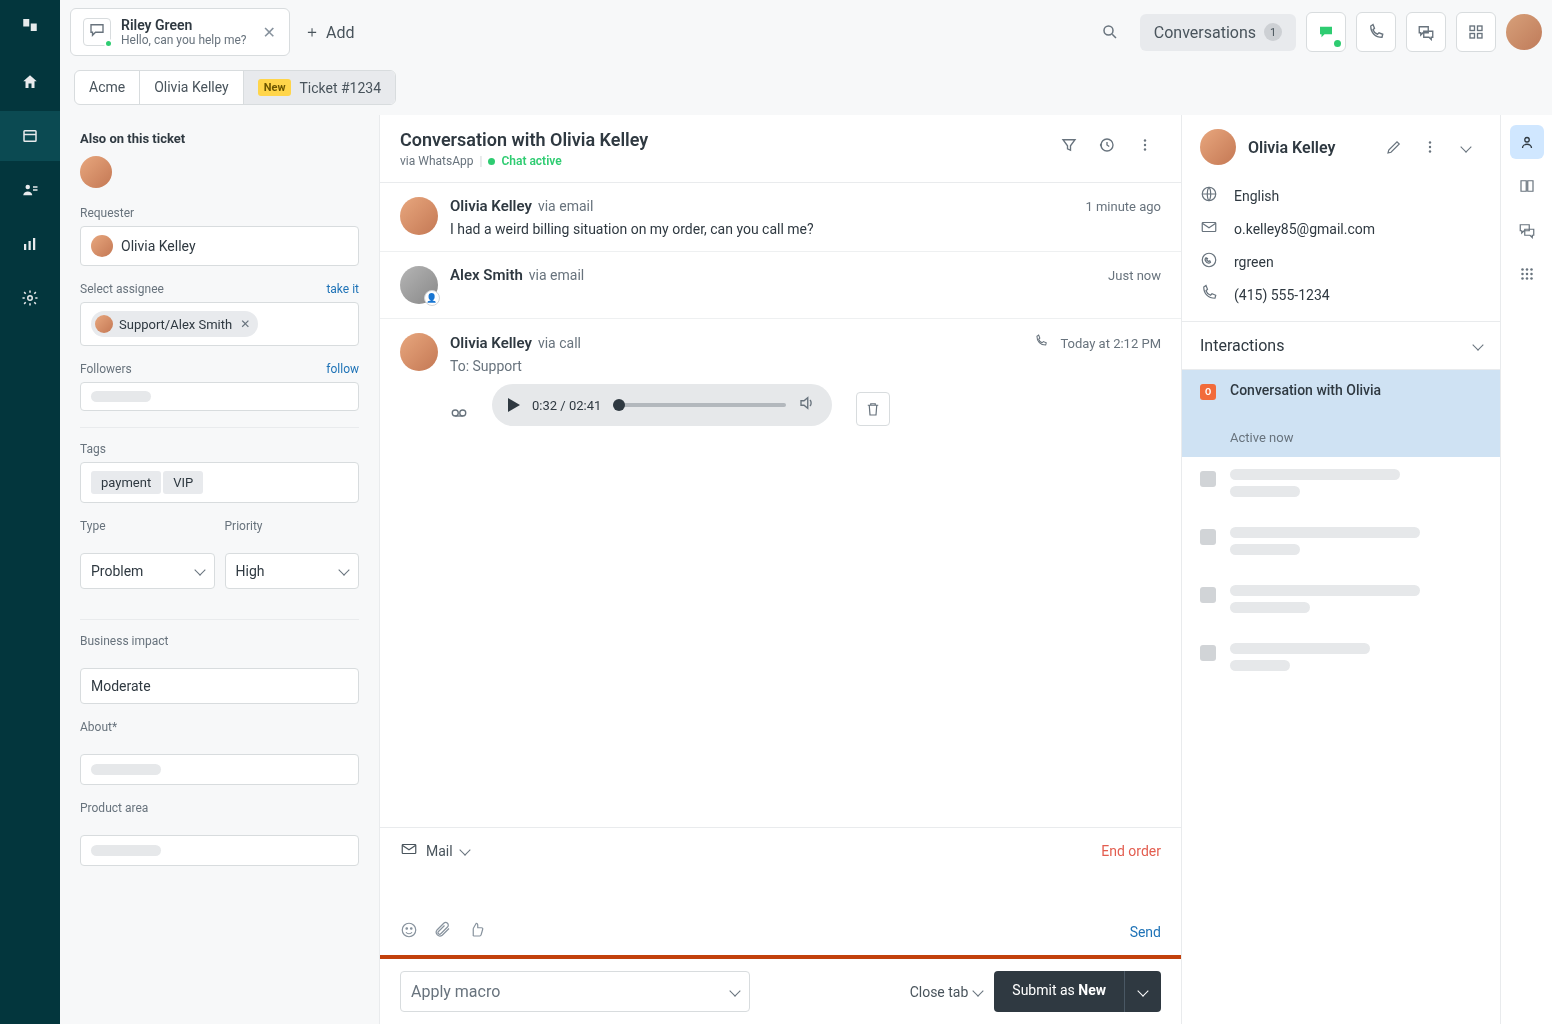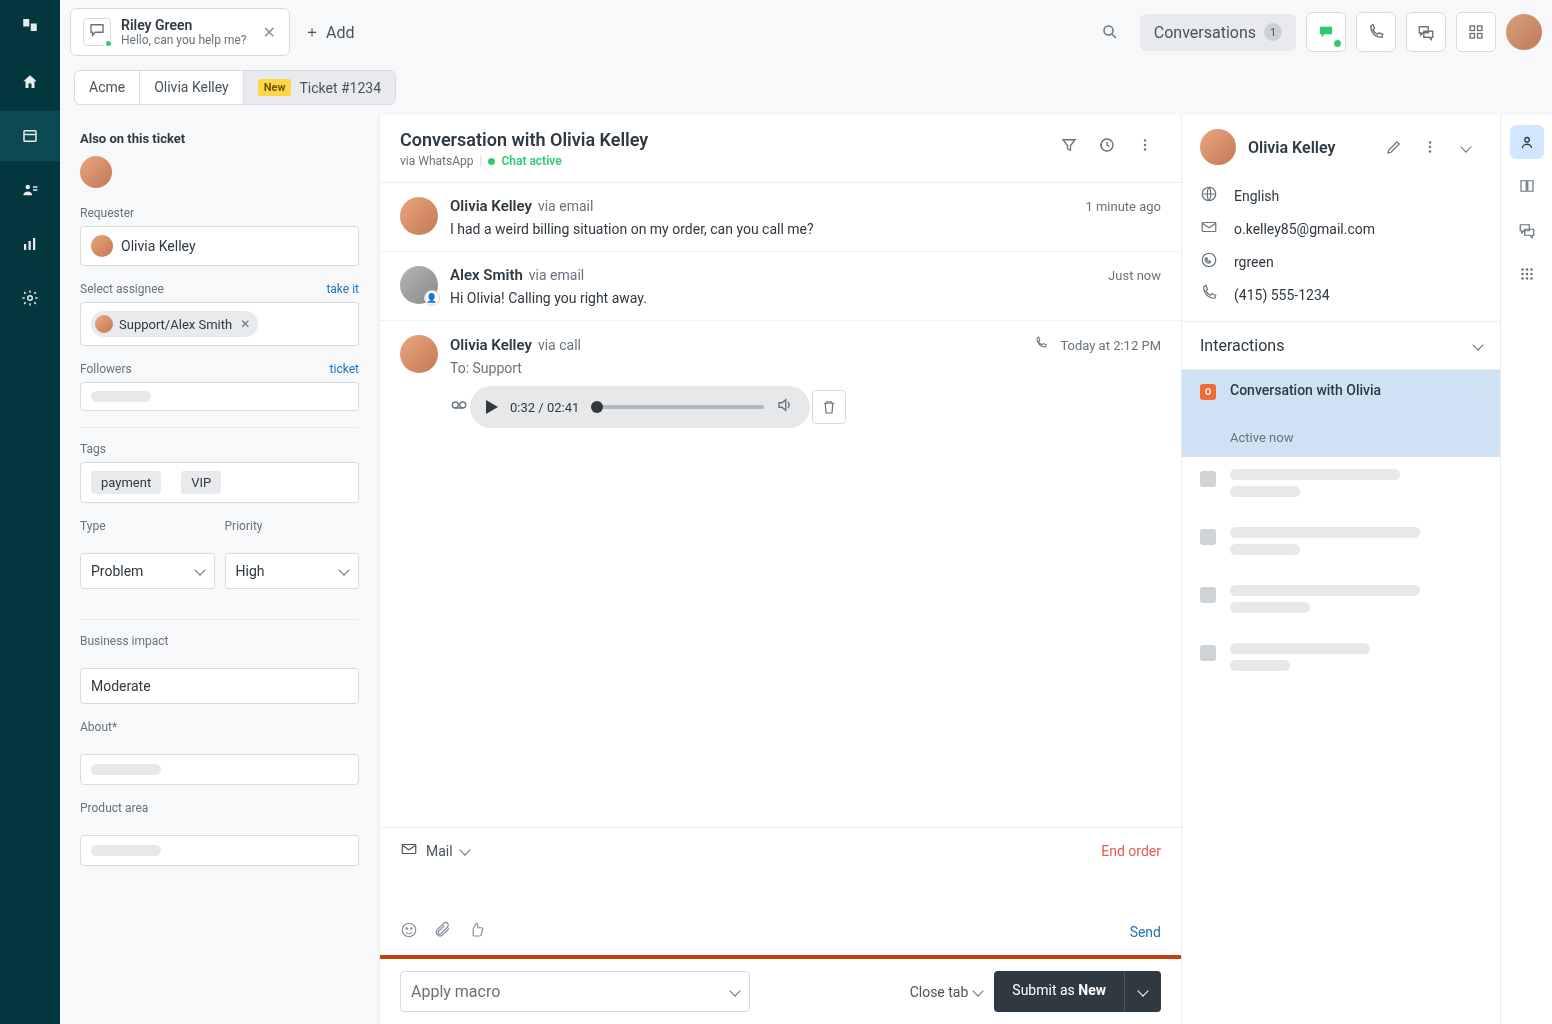--- a/index.html
+++ b/index.html
@@ -35,21 +35,21 @@
 .link{color:#1f73b7;font-size:12px;cursor:pointer;}
 .also-heading{font-weight:700;font-size:13px;margin-bottom:10px;}
 .av-row{margin-bottom:18px;}
 .circle-av{width:32px;height:32px;border-radius:50%;background:linear-gradient(135deg,#e8a77e,#c47854);}
 .field{background:#fff;border:1px solid #d8dcde;border-radius:4px;padding:8px 10px;font-size:14px;display:flex;align-items:center;gap:8px;margin-bottom:16px;}
 .field .circle-av{width:22px;height:22px;}
 .pill{display:inline-flex;align-items:center;gap:6px;background:#e8eaed;border-radius:14px;padding:4px 8px 4px 4px;font-size:13px;}
 .pill .circle-av{width:18px;height:18px;}
 .pill .closex{color:#68737d;cursor:pointer;font-size:12px;margin-left:2px;}
 .divider{border:none;border-top:1px solid #e9ebed;margin:14px 0;}
-.tag-row{display:flex;gap:20px;}
+.tag-row{display:flex;gap:2px;}
 .tag{background:#e8eaed;padding:4px 10px;border-radius:3px;font-size:13px;}
 .two-col{display:flex;gap:10px;}
 .two-col>div{flex:1;}
 .select{background:#fff;border:1px solid #d8dcde;border-radius:4px;padding:9px 10px;font-size:14px;display:flex;justify-content:space-between;align-items:center;cursor:pointer;margin-bottom:16px;margin-top:20px;}
 .placeholder-bar{height:11px;background:#e6e8ea;border-radius:6px;}
 .center{flex:1;display:flex;flex-direction:column;background:#fff;border-right:1px solid #e9ebed;min-width:0;}
 .conv-header{padding:14px 20px;border-bottom:1px solid #e9ebed;display:flex;align-items:flex-start;}
 .conv-header h2{font-size:18px;font-weight:600;}
 .conv-header .meta{font-size:12px;color:#68737d;margin-top:4px;display:flex;align-items:center;gap:6px;}
 .green-dot{width:7px;height:7px;background:#2ECC71;border-radius:50%;}
@@ -58,21 +58,21 @@
 .messages{flex:1;overflow-y:auto;}
 .msg{padding:14px 20px;border-bottom:1px solid #eef0f1;display:flex;gap:12px;}
 .msg .mhead{display:flex;align-items:baseline;gap:6px;}
 .msg .mname{font-weight:600;font-size:15px;}
 .msg .mvia{color:#68737d;font-size:14px;}
 .msg .mtime{margin-left:auto;color:#68737d;font-size:13px;}
 .msg .mbody{font-size:14px;color:#2f3941;margin-top:6px;}
 .msg .mcontent{flex:1;}
 .msg-av{width:38px;height:38px;border-radius:50%;background:linear-gradient(135deg,#e8a77e,#c47854);flex-shrink:0;position:relative;}
 .agent-badge{position:absolute;bottom:-2px;right:-2px;width:16px;height:16px;border-radius:50%;background:#fff;border:1px solid #d1d4d7;display:flex;align-items:center;justify-content:center;font-size:9px;}
-.audio-player{display:flex;align-items:center;gap:2px;margin-top:10px;}
+.audio-player{display:flex;align-items:flex-end;gap:24px;margin-top:10px;}
 .audio-bubble{background:#e6e8ea;border-radius:999px;padding:10px 16px;display:flex;align-items:center;gap:12px;flex:1;max-width:340px;}
 .play-btn{width:0;height:0;border-left:12px solid #2f3941;border-top:7px solid transparent;border-bottom:7px solid transparent;cursor:pointer;}
 .audio-time{font-size:13px;color:#2f3941;}
 .audio-track{flex:1;height:4px;background:#b3b8bd;border-radius:2px;position:relative;}
 .audio-handle{position:absolute;left:0;top:-4px;width:12px;height:12px;background:#2f3941;border-radius:50%;}
 .trash{width:34px;height:34px;border:1px solid #d8dcde;border-radius:4px;display:flex;align-items:center;justify-content:center;color:#68737d;cursor:pointer;}
 .compose{border-top:1px solid #e9ebed;padding:12px 20px;}
 .compose-header{display:flex;align-items:center;gap:8px;color:#49545c;font-size:14px;margin-bottom:60px;}
 .endchat{margin-left:auto;color:#e35d4f;font-size:14px;cursor:pointer;}
 .compose-footer{display:flex;align-items:center;gap:16px;color:#87929d;}
@@ -237,21 +237,21 @@
       <div class="field">
           <span class="pill">
             <span class="circle-av"></span>
             <span>Support/Alex Smith</span>
             <span class="closex">✕</span>
           </span>
         </div>
 
       <div class="label-row">
           <span class="label" style="margin:0">Followers</span>
-          <span class="link">ticket</span>
+          <span class="link">follow</span>
         </div>
       <div class="field">
           <div class="placeholder-bar" style="width:60px"></div>
         </div>
 
       <hr class="divider">
 
       <span class="label">Tags</span>
       <div class="field">
         <div class="tag-row">
@@ -344,21 +344,20 @@
         <div class="msg">
           <div class="msg-av" style="background:linear-gradient(135deg,#b5b5b5,#888)">
               <span class="agent-badge">👤</span>
             </div>
           <div class="mcontent">
             <div class="mhead">
                 <span class="mname">Alex Smith</span>
                 <span class="mvia">via email</span>
                 <span class="mtime">Just now</span>
               </div>
-            <div class="mbody">Hi Olivia! Calling you right away.</div>
           </div>
         </div>
         <div class="msg" style="border-bottom:none">
           <div class="msg-av"></div>
           <div class="mcontent">
             <div class="mhead">
                 <span class="mname">Olivia Kelley</span>
                 <span class="mvia">via call</span>
                 <span style="margin-left:auto;color:#68737d;margin-right:6px"><svg viewBox="0 0 24 24" fill="none" stroke="currentColor" stroke-width="1.8" style="width:14px;height:14px">
                     <path d="M5 4c0 9 6 15 15 15l1-4-5-2-2 2c-3-1-5-3-6-6l2-2-2-5z"></path>

